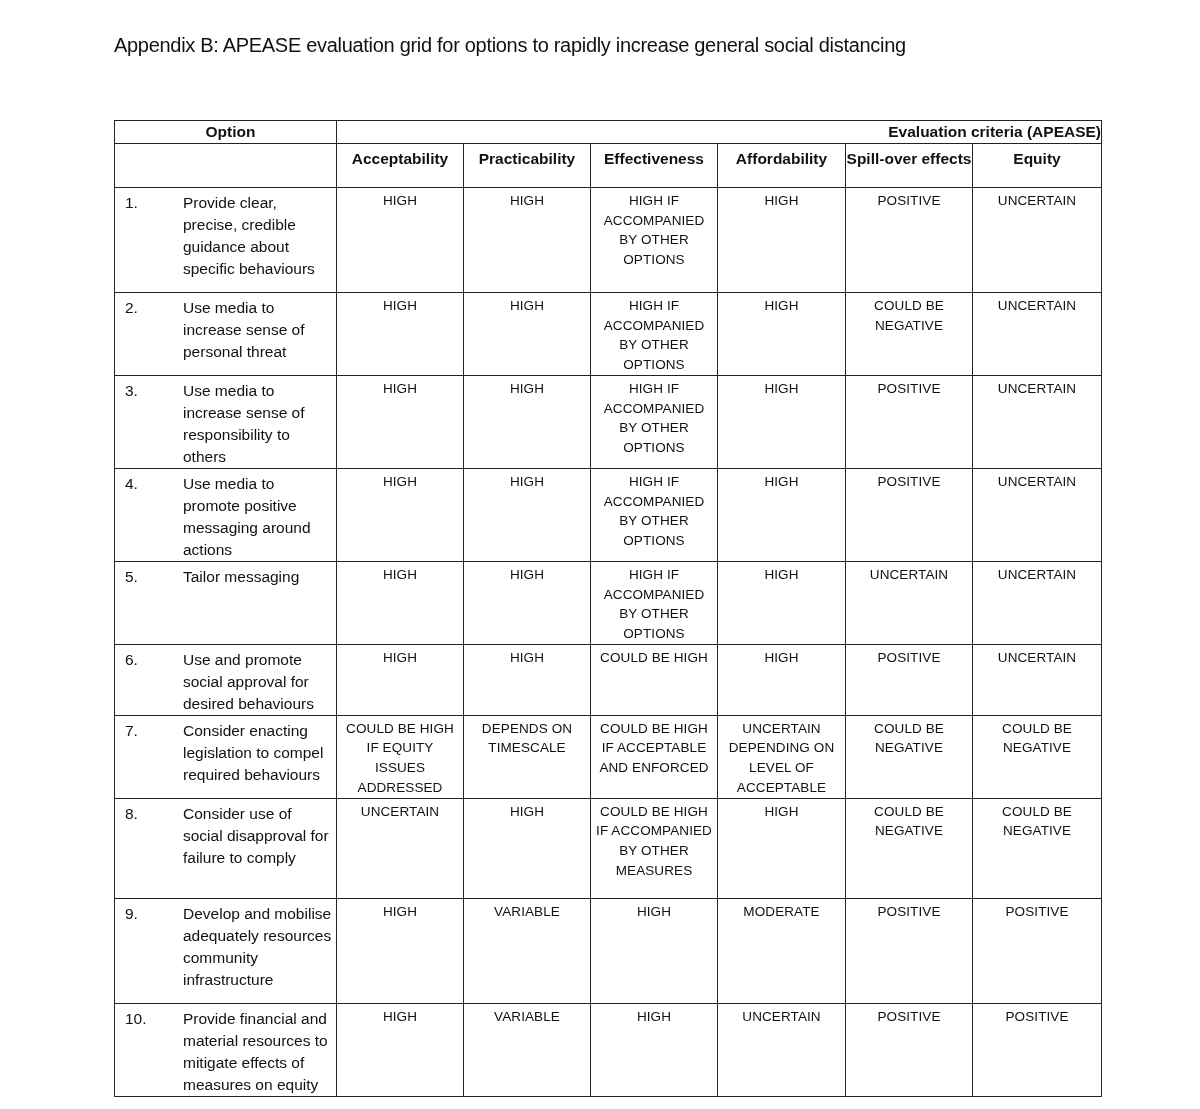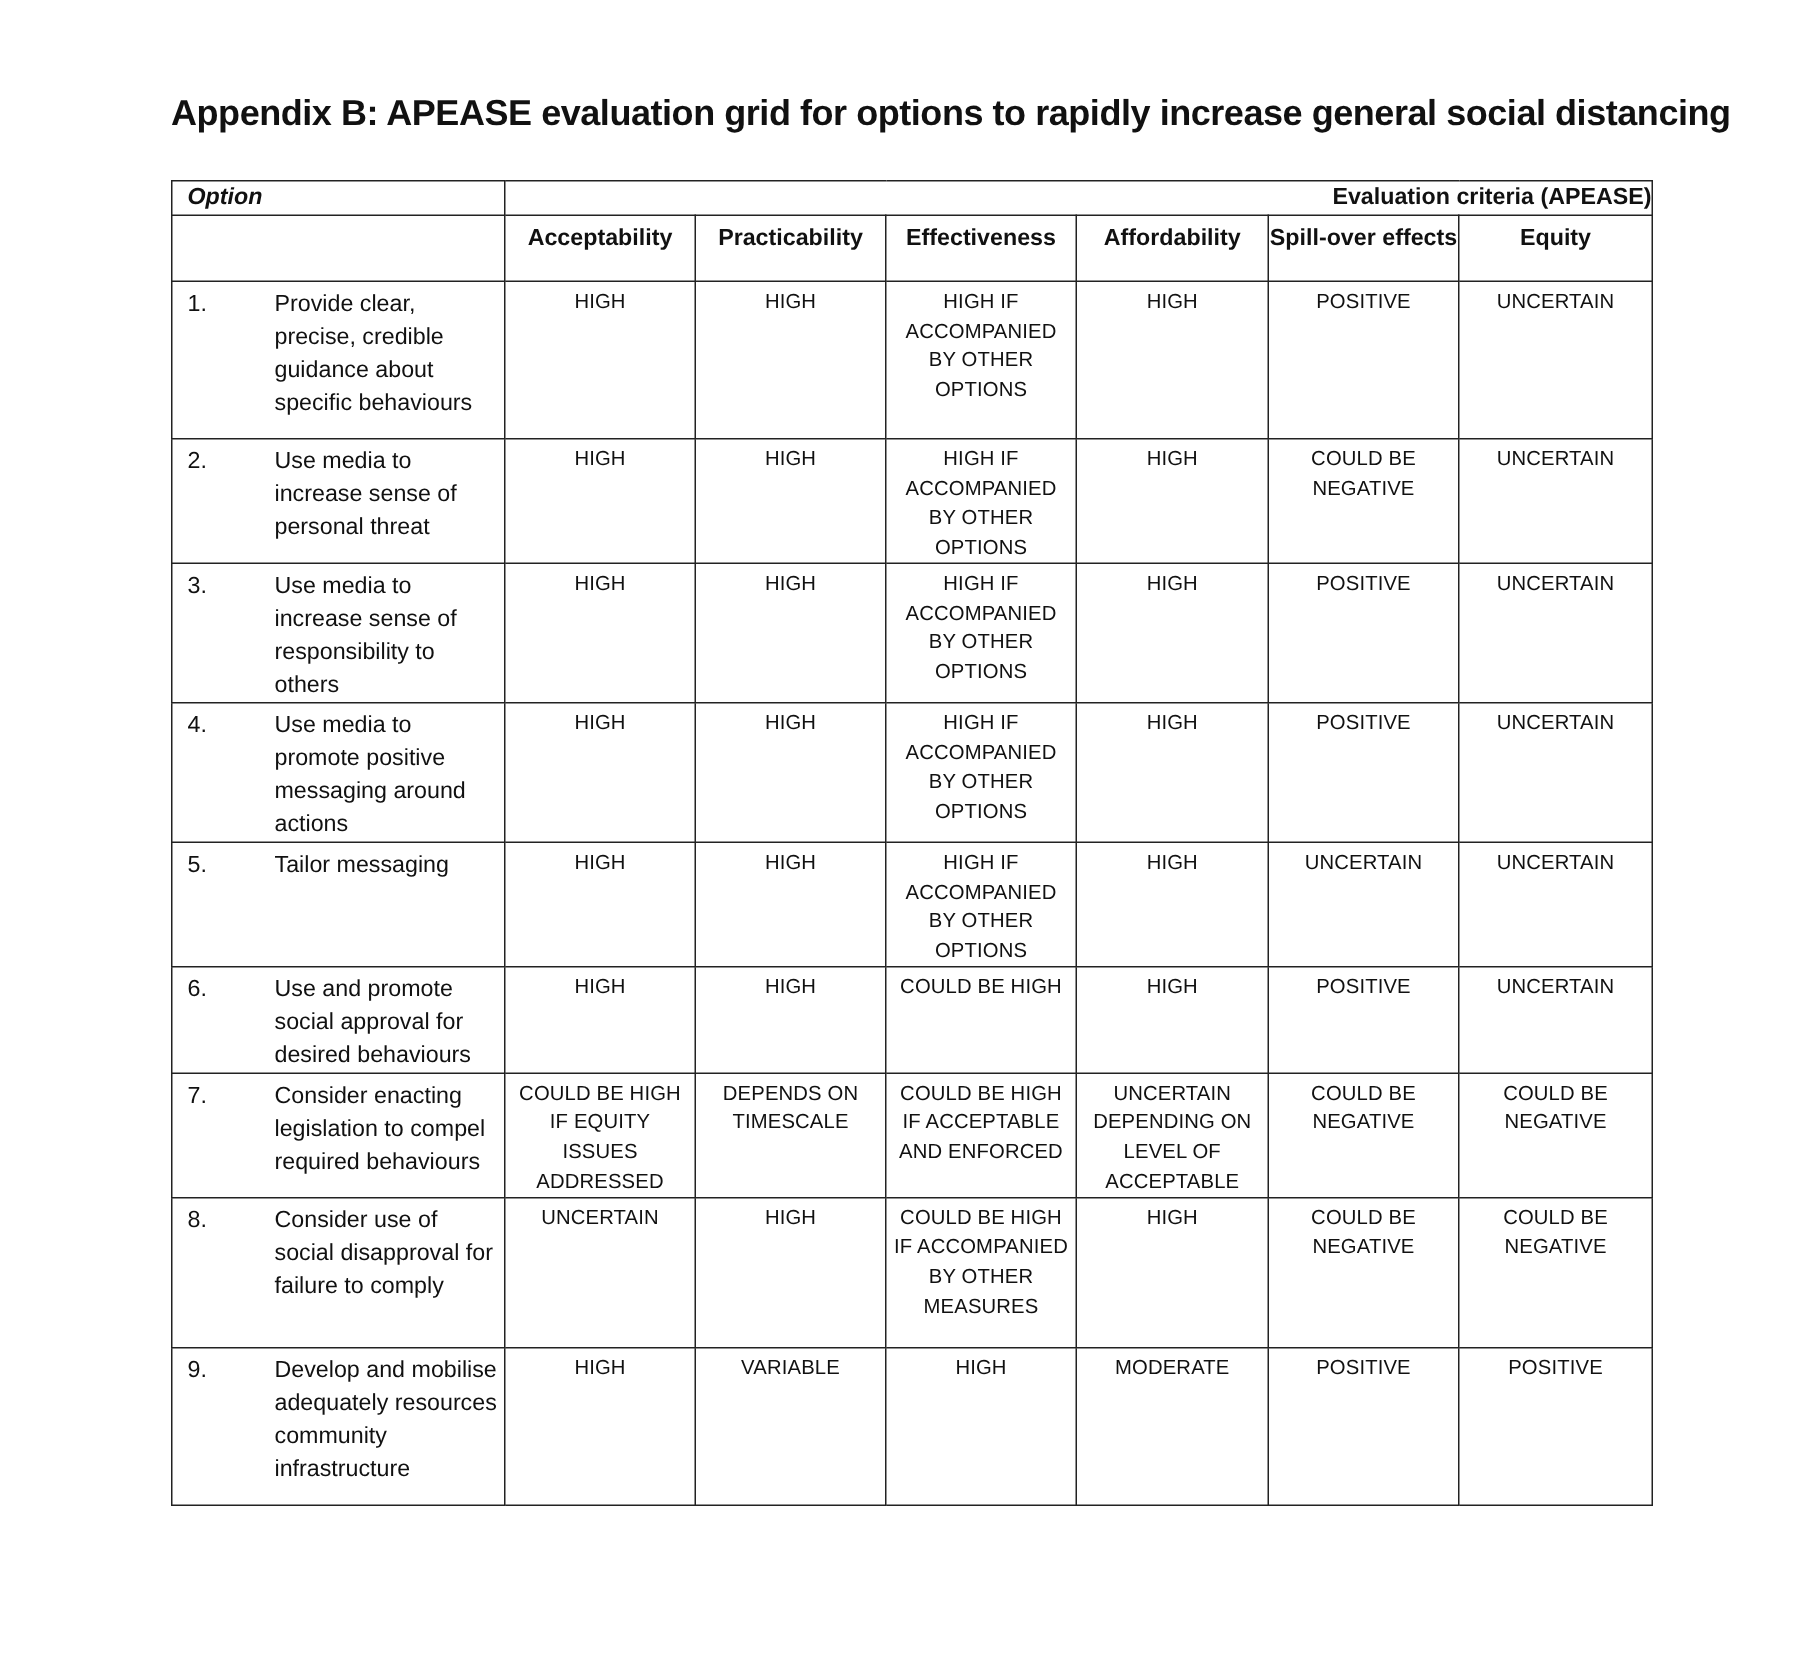--- a/index.html
+++ b/index.html
@@ -1,36 +1,36 @@
 <!DOCTYPE html>
 <html><head>
   <meta charset="utf-8">
   <style>
     html, body { margin: 0; padding: 0; background: #ffffff; }
     body {
       width: 1200px; height: 1109px; position: relative; overflow: hidden;
       font-family: "Liberation Sans", "DejaVu Sans", sans-serif; color: #111;
     }
     .title {
-      position: absolute; left: 114px; top: 62px;
-      font-size: 24px; font-weight: bold; letter-spacing: -0.3px; color: #111;
+      position: absolute; left: 114px; top: 34px;
+      font-size: 20px; font-weight: normal; letter-spacing: -0.3px; color: #111;
       white-space: nowrap;
     }
     table.grid {
       position: absolute; left: 114px; top: 120px;
       border-collapse: collapse; table-layout: fixed;
       width: 987px;
     }
     table.grid td, table.grid th {
       border: 1.5px solid #222;
       vertical-align: top;
       padding: 0;
     }
     th { font-weight: bold; }
-    .h-option { text-align: left; font-size: 15.5px; padding: 2px 0 0 10px !important; height: 20px; font-style: italic; }
+    .h-option { text-align: center; font-size: 15.5px; padding: 2px 0 0 10px !important; height: 20px; }
     .h-eval { text-align: right; font-size: 15.5px; padding-top: 2px !important; }
     .h-crit { font-size: 15.5px; line-height: 21px; padding-top: 4px !important; height: 39px; }
     td.opt { font-size: 15.5px; line-height: 22px; padding: 4px 4px 0 10px !important; }
     .opt-wrap { display: flex; }
     .opt-num { width: 38px; flex: 0 0 38px; }
     .opt-text { flex: 1; margin-left: 20px; }
     td.val {
       text-align: center; font-size: 13.5px; line-height: 19.7px;
       padding: 3px 4px 0 4px !important; letter-spacing: 0.1px;
     }
@@ -185,14 +185,28 @@
             <span class="opt-text">Develop and mobilise adequately resources community infrastructure</span>
           </div>
         </td>
         <td class="val">HIGH</td>
         <td class="val">VARIABLE</td>
         <td class="val">HIGH</td>
         <td class="val">MODERATE</td>
         <td class="val">POSITIVE</td>
         <td class="val">POSITIVE</td>
       </tr>
+      <tr style="height: 90px;">
+        <td class="opt">
+          <div class="opt-wrap">
+            <span class="opt-num">10.</span>
+            <span class="opt-text">Provide financial and material resources to mitigate effects of measures on equity</span>
+          </div>
+        </td>
+        <td class="val">HIGH</td>
+        <td class="val">VARIABLE</td>
+        <td class="val">HIGH</td>
+        <td class="val">UNCERTAIN</td>
+        <td class="val">POSITIVE</td>
+        <td class="val">POSITIVE</td>
+      </tr>
     </tbody>
 </table>
 
 </body></html>

